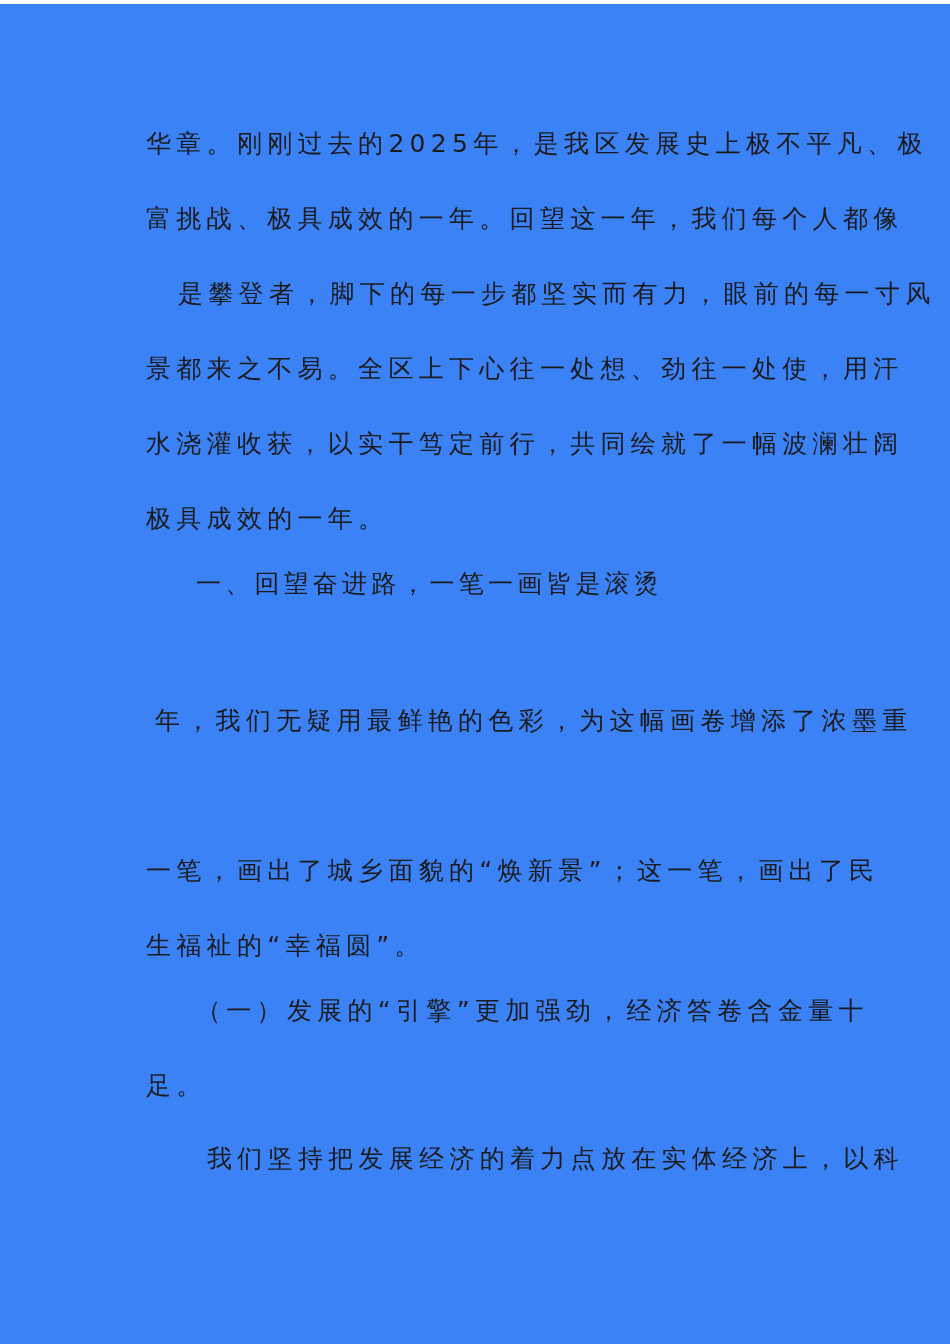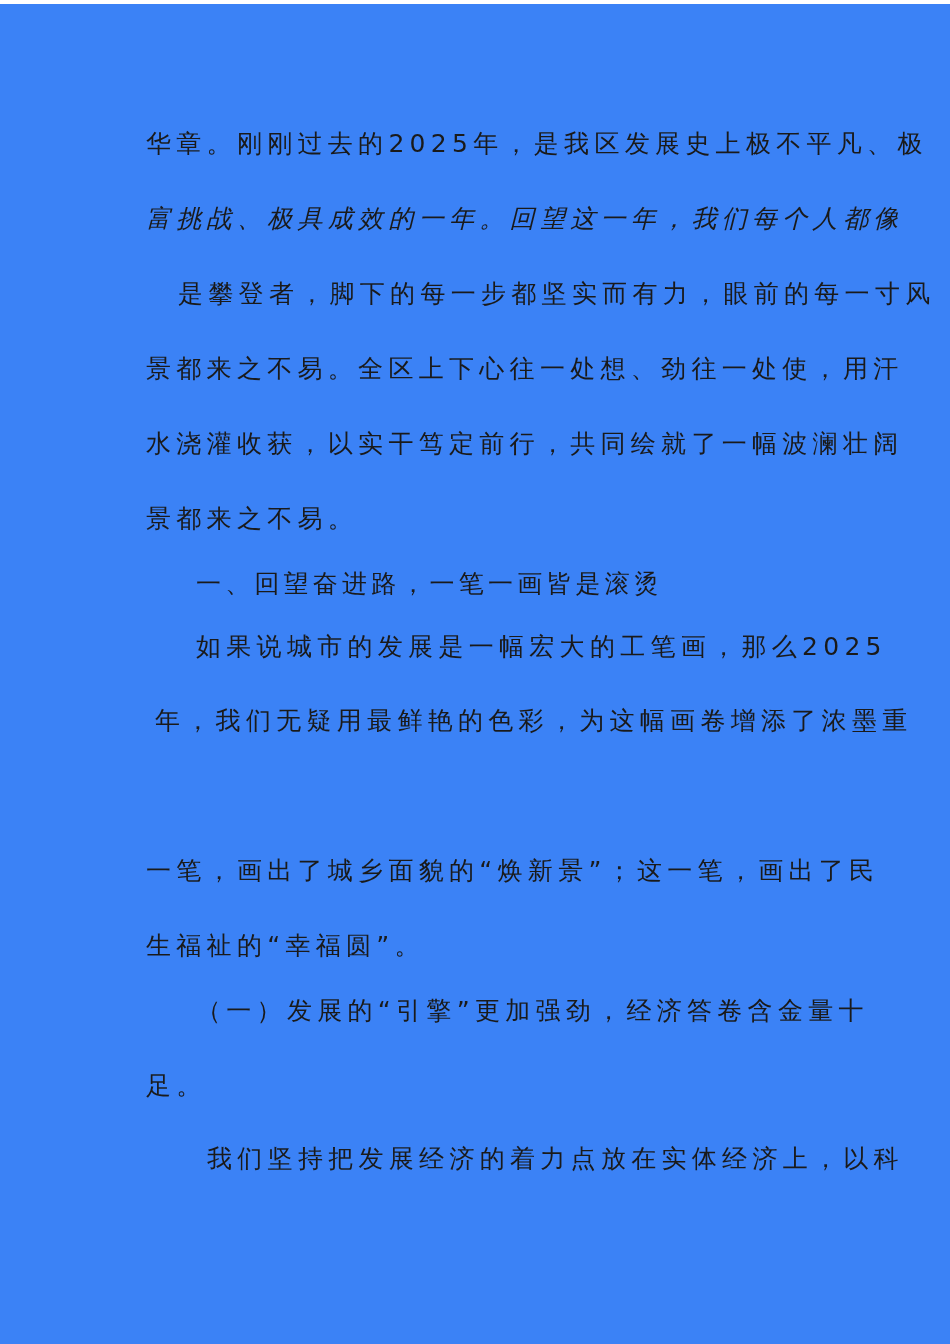--- a/index.html
+++ b/index.html
@@ -22,26 +22,25 @@
     }
     .line.short { text-align-last: left; }
     .line.indent { left: 196px; width: 610px; }
     .line.heading { left: 196px; width: 610px; text-align-last: left; letter-spacing: 4.2px; }
   </style>
 </head>
 <body>
 
 <div class="page">
   <div class="line" style="top:125px;">华章。刚刚过去的2025年，是我区发展史上极不平凡、极</div>
-  <div class="line" style="top:200px;font-style:italic;">富挑战、极具成效的一年。回望这一年，我们每个人都像</div>
+  <div class="line" style="top:200px;">富挑战、极具成效的一年。回望这一年，我们每个人都像</div>
   <div class="line" style="top:275px;margin-left:32px;">是攀登者，脚下的每一步都坚实而有力，眼前的每一寸风</div>
   <div class="line" style="top:350px;">景都来之不易。全区上下心往一处想、劲往一处使，用汗</div>
   <div class="line" style="top:425px;">水浇灌收获，以实干笃定前行，共同绘就了一幅波澜壮阔</div>
-  <div class="line short" style="top:500px;">景都来之不易。</div>
+  <div class="line short" style="top:500px;">极具成效的一年。</div>
   <div class="line heading" style="top:565px;">一、回望奋进路，一笔一画皆是滚烫</div>
-  <div class="line indent" style="top:628px;">如果说城市的发展是一幅宏大的工笔画，那么2025</div>
   <div class="line" style="top:702px;margin-left:9px;">年，我们无疑用最鲜艳的色彩，为这幅画卷增添了浓墨重</div>
   <div class="line" style="top:852px;">一笔，画出了城乡面貌的“焕新景”；这一笔，画出了民</div>
   <div class="line short" style="top:927px;">生福祉的“幸福圆”。</div>
   <div class="line indent" style="top:992px;">（一）发展的“引擎”更加强劲，经济答卷含金量十</div>
   <div class="line short" style="top:1067px;">足。</div>
   <div class="line indent" style="top:1140px;margin-left:11px;">我们坚持把发展经济的着力点放在实体经济上，以科</div>
 </div>
 
 </body></html>

